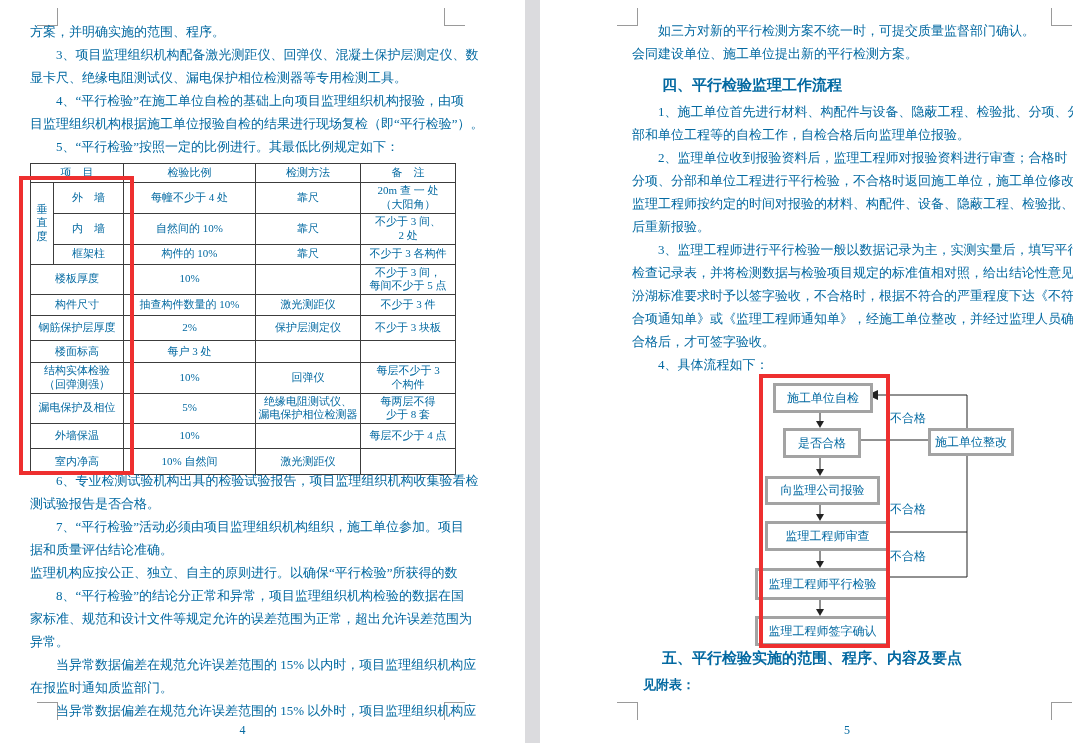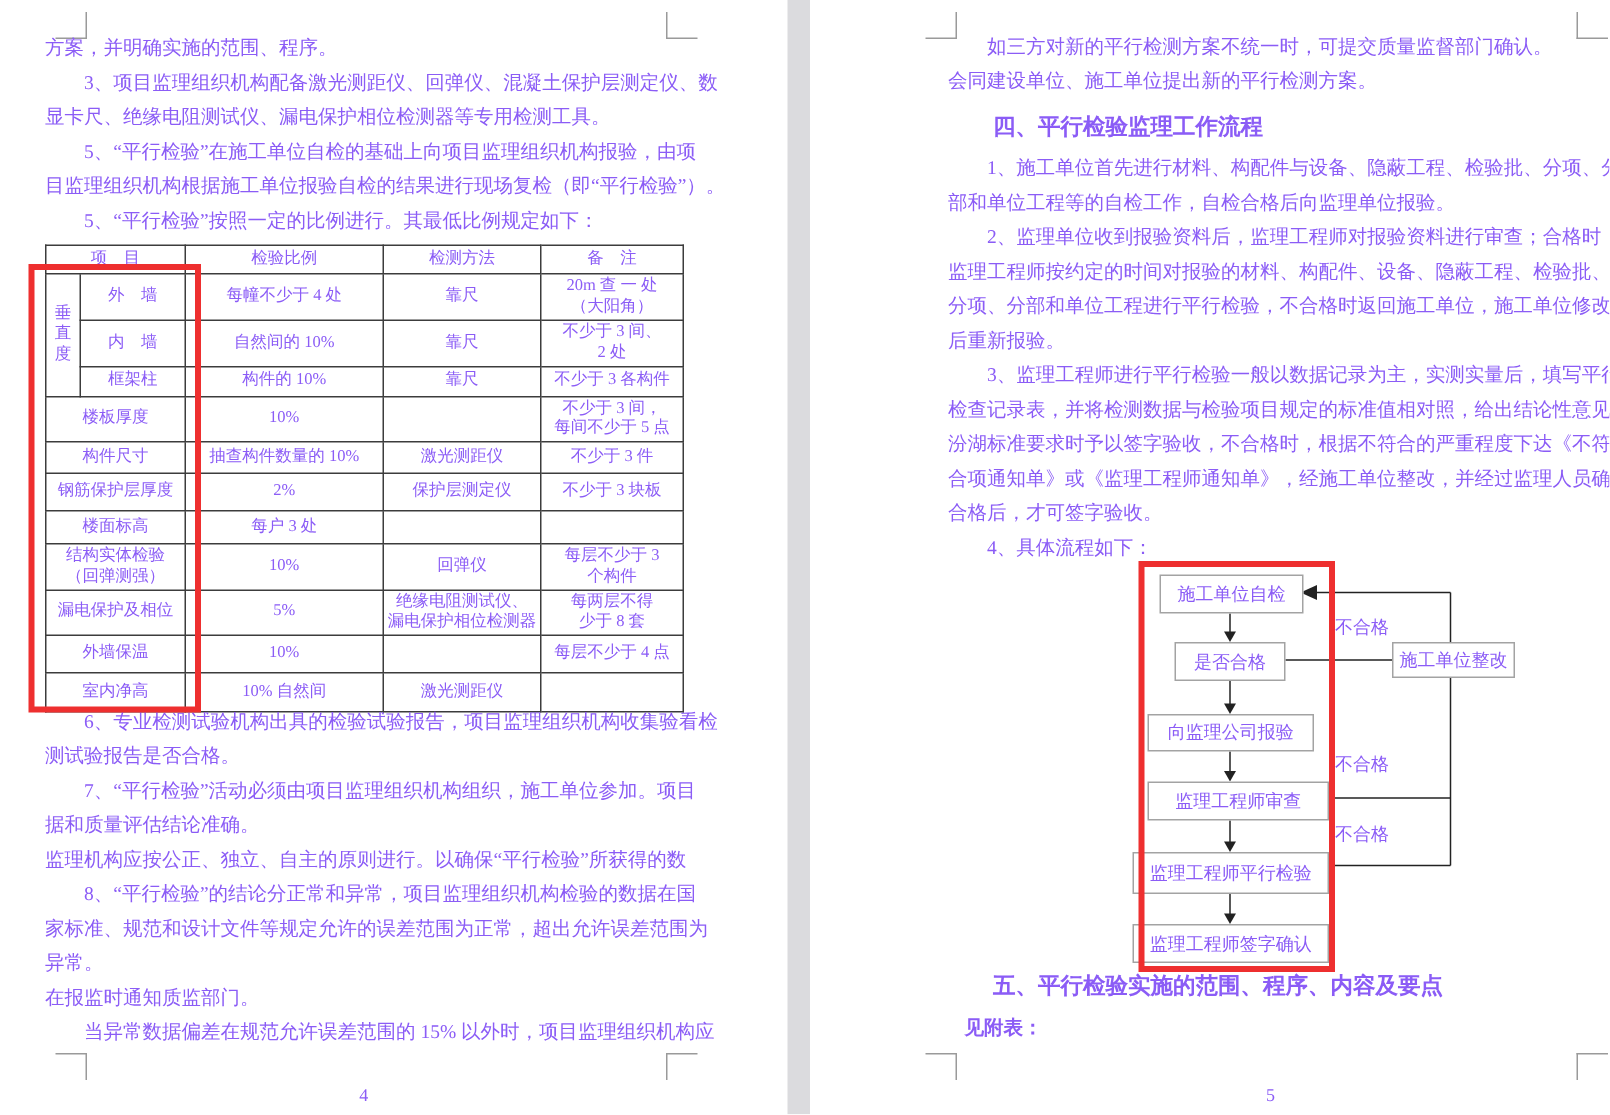--- a/index.html
+++ b/index.html
@@ -1,58 +1,58 @@
 <!DOCTYPE html>
 <html><head>
 <meta charset="utf-8">
 <style>
   html,body{margin:0;padding:0;background:#fff;}
   .stage{position:relative;width:1073px;height:743px;background:#fff;overflow:hidden;
-         font-family:"Liberation Serif","DejaVu Serif",serif;color:#8b5cf6;}
+         font-family:"Liberation Serif","DejaVu Serif",serif;color:#0369a1;}
   .page{position:absolute;top:0;height:743px;background:#fff;}
   #pageL{left:0;width:525px;}
   #pageR{left:540px;width:533px;}
   .divider{position:absolute;left:525px;top:0;width:15px;height:743px;background:#dbdbde;}
   .mark{position:absolute;width:20px;height:17px;}
   .mark.tl{border-right:1px solid #9a9a9a;border-bottom:1px solid #9a9a9a;}
   .mark.tr{border-left:1px solid #9a9a9a;border-bottom:1px solid #9a9a9a;}
   .mark.bl{border-right:1px solid #9a9a9a;border-top:1px solid #9a9a9a;}
   .mark.br{border-left:1px solid #9a9a9a;border-top:1px solid #9a9a9a;}
   .block{position:absolute;}
   .ln{height:23px;line-height:23px;font-size:13px;white-space:nowrap;}
   .ind{padding-left:26px;}
   .hd{position:absolute;font-weight:700;font-size:15px;white-space:nowrap;}
   .sub{position:absolute;font-weight:700;font-size:13px;white-space:nowrap;}
   table.insp{border-collapse:collapse;table-layout:fixed;width:425px;font-size:11px;padding-left:28px;}
   table.insp td{border:1px solid #3c3c3c;text-align:center;vertical-align:middle;
                 padding:1px 2px;white-space:pre-line;line-height:1.25;overflow:hidden;}
   .redbox{position:absolute;border:4px solid #ee2f2f;pointer-events:none;z-index:30;}
   .flow{position:absolute;}
   .flow svg{position:absolute;left:0;top:0;z-index:1;}
-  .fnode{position:absolute;border:1px solid #a3a3a3;background:#fff;font-size:12px;
+  .fnode{position:absolute;border:3px solid #a3a3a3;background:#fff;font-size:12px;
          display:flex;align-items:center;justify-content:center;white-space:nowrap;z-index:5;}
   .flabel{position:absolute;font-size:12px;height:16px;line-height:16px;z-index:6;white-space:nowrap;}
   .pageno{position:absolute;font-size:12px;text-align:center;height:16px;line-height:16px;}
 </style>
 </head>
 <body>
 
 <div class="stage">
 
   <div class="page" id="pageL">
     <div class="mark tl" style="left:37px;top:8px"></div>
     <div class="mark tr" style="left:444px;top:8px"></div>
     <div class="mark bl" style="left:37px;top:702px"></div>
     <div class="mark br" style="left:444px;top:702px"></div>
 
     <div class="block" style="left:30px;top:20px;width:470px">
       <div class="ln">方案，并明确实施的范围、程序。</div>
       <div class="ln ind">3、项目监理组织机构配备激光测距仪、回弹仪、混凝土保护层测定仪、数</div>
       <div class="ln">显卡尺、绝缘电阻测试仪、漏电保护相位检测器等专用检测工具。</div>
-      <div class="ln ind">5、“平行检验”在施工单位自检的基础上向项目监理组织机构报验，由项</div>
+      <div class="ln ind">4、“平行检验”在施工单位自检的基础上向项目监理组织机构报验，由项</div>
       <div class="ln">目监理组织机构根据施工单位报验自检的结果进行现场复检（即“平行检验”）。</div>
       <div class="ln ind">5、“平行检验”按照一定的比例进行。其最低比例规定如下：</div>
     </div>
 
     <div class="block" style="left:30px;top:163px">
       <table class="insp">
         <colgroup>
             <col style="width:23px">
             <col style="width:70px">
             <col style="width:132px">
@@ -148,20 +148,21 @@
 
     <div class="block" style="left:30px;top:469px;width:470px">
       <div class="ln ind">6、专业检测试验机构出具的检验试验报告，项目监理组织机构收集验看检</div>
       <div class="ln">测试验报告是否合格。</div>
       <div class="ln ind">7、“平行检验”活动必须由项目监理组织机构组织，施工单位参加。项目</div>
       <div class="ln">据和质量评估结论准确。</div>
       <div class="ln">监理机构应按公正、独立、自主的原则进行。以确保“平行检验”所获得的数</div>
       <div class="ln ind">8、“平行检验”的结论分正常和异常，项目监理组织机构检验的数据在国</div>
       <div class="ln">家标准、规范和设计文件等规定允许的误差范围为正常，超出允许误差范围为</div>
       <div class="ln">异常。</div>
+      <div class="ln ind">当异常数据偏差在规范允许误差范围的 15% 以内时，项目监理组织机构应</div>
       <div class="ln">在报监时通知质监部门。</div>
       <div class="ln ind">当异常数据偏差在规范允许误差范围的 15% 以外时，项目监理组织机构应</div>
     </div>
 
     <div class="pageno" style="left:30px;top:722px;width:425px">4</div>
   </div>
 
   <div class="divider"></div>
 
   <div class="page" id="pageR">
@@ -174,22 +175,22 @@
       <div class="ln ind">如三方对新的平行检测方案不统一时，可提交质量监督部门确认。</div>
       <div class="ln">会同建设单位、施工单位提出新的平行检测方案。</div>
     </div>
 
     <div class="hd" style="left:122px;top:72px;height:26px;line-height:26px">四、平行检验监理工作流程</div>
 
     <div class="block" style="left:92px;top:100px;width:435px">
       <div class="ln ind">1、施工单位首先进行材料、构配件与设备、隐蔽工程、检验批、分项、分</div>
       <div class="ln">部和单位工程等的自检工作，自检合格后向监理单位报验。</div>
       <div class="ln ind">2、监理单位收到报验资料后，监理工程师对报验资料进行审查；合格时，</div>
+      <div class="ln">分项、分部和单位工程进行平行检验，不合格时返回施工单位，施工单位修改</div>
       <div class="ln">监理工程师按约定的时间对报验的材料、构配件、设备、隐蔽工程、检验批、</div>
-      <div class="ln">分项、分部和单位工程进行平行检验，不合格时返回施工单位，施工单位修改</div>
       <div class="ln">后重新报验。</div>
       <div class="ln ind">3、监理工程师进行平行检验一般以数据记录为主，实测实量后，填写平行</div>
       <div class="ln">检查记录表，并将检测数据与检验项目规定的标准值相对照，给出结论性意见，</div>
       <div class="ln">汾湖标准要求时予以签字验收，不合格时，根据不符合的严重程度下达《不符</div>
       <div class="ln">合项通知单》或《监理工程师通知单》，经施工单位整改，并经过监理人员确认</div>
       <div class="ln">合格后，才可签字验收。</div>
       <div class="ln ind">4、具体流程如下：</div>
     </div>
 
     <div class="flow" style="left:200px;top:374px;width:290px;height:272px">

